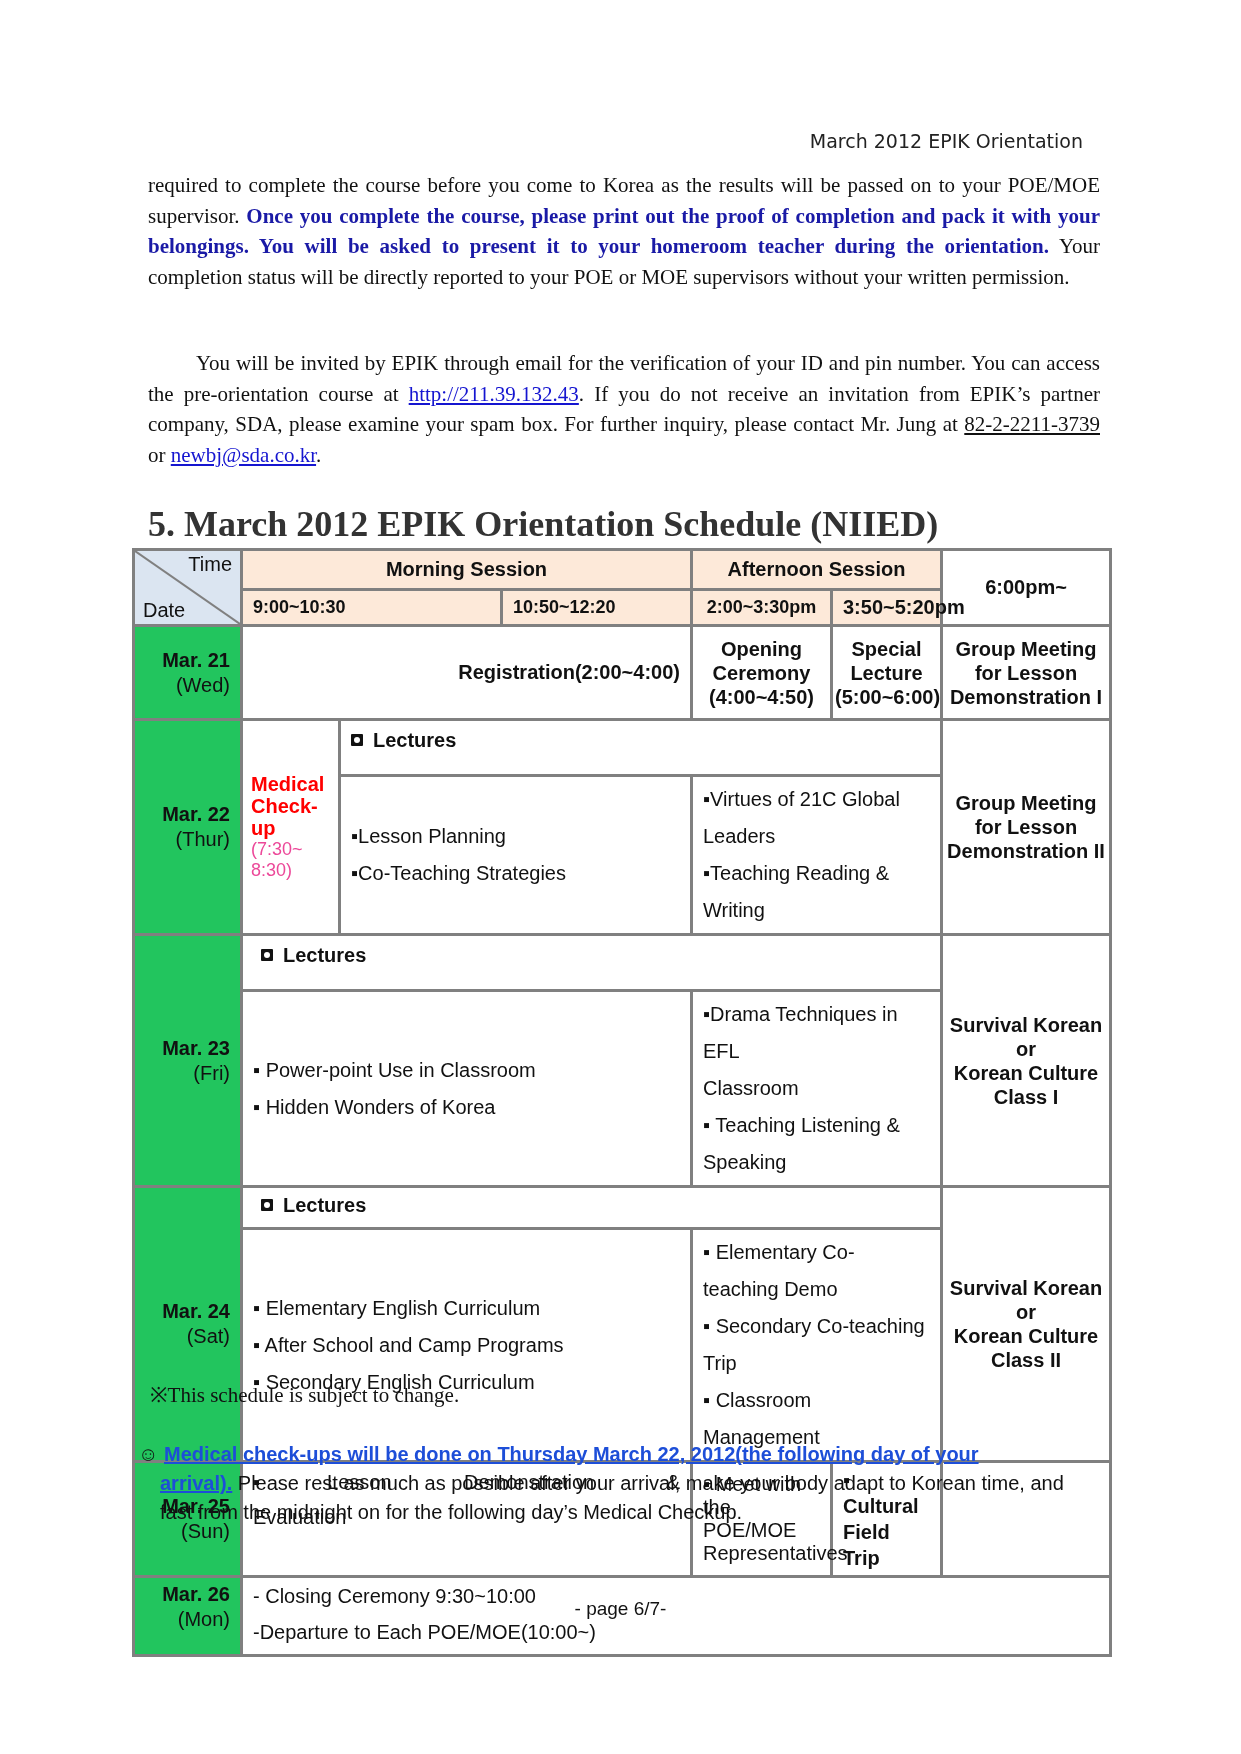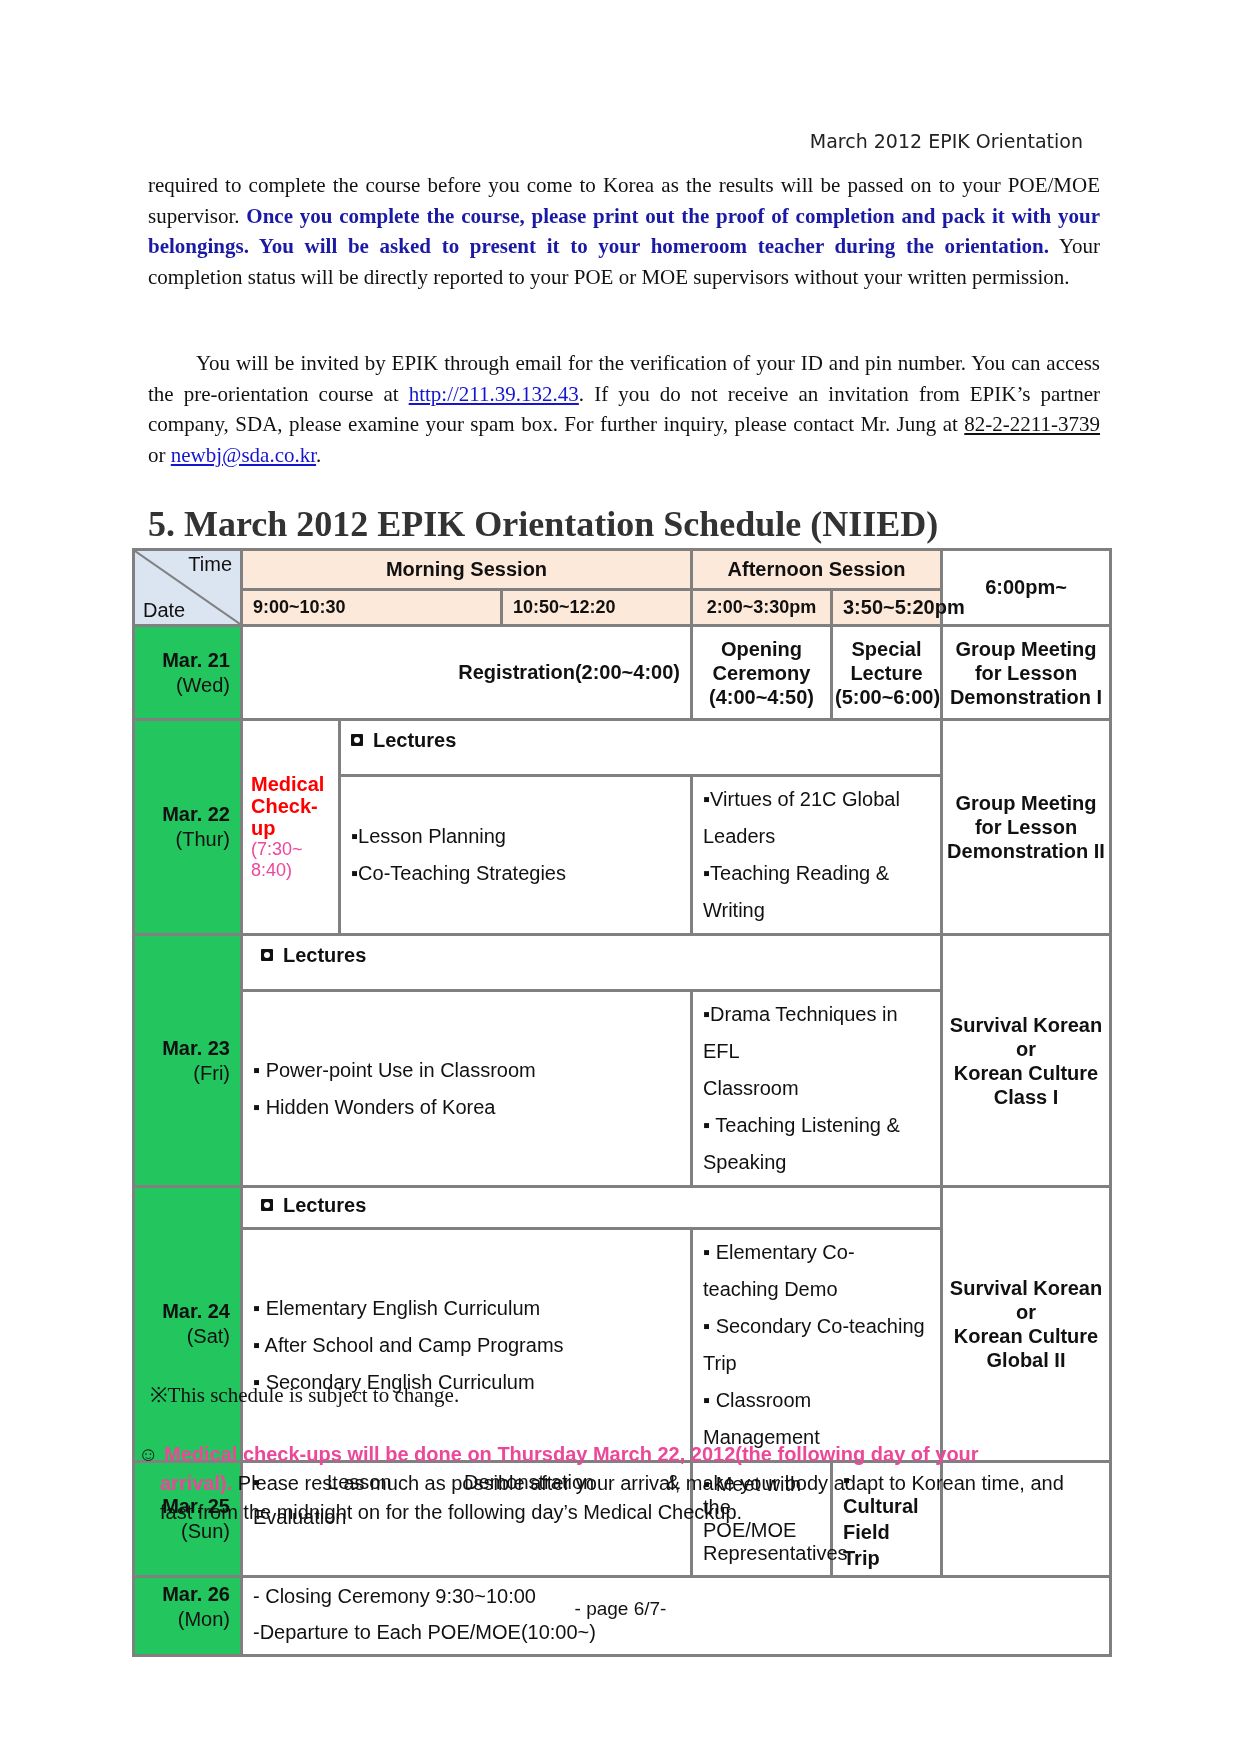--- a/index.html
+++ b/index.html
@@ -26,21 +26,21 @@
   .diag .d{position:absolute;left:8px;bottom:2px;}
   .red{color:#ff0000;font-weight:bold;line-height:22px;}
   .small{font-size:18px;line-height:21px;font-weight:normal;color:#ec4899;}
   .items div{line-height:37px;}
   .lect{font-weight:bold;}
   .sq{display:inline-block;width:12px;height:12px;background:#111;border-radius:1px;margin-right:10px;position:relative;top:-1px;}
   .sq::after{content:"";position:absolute;left:3px;top:3px;width:6px;height:6px;background:#fff;border-radius:50%;}
   .justify{text-align:justify;text-align-last:justify;}
   .note{position:absolute;left:150px;top:1380px;font-size:21px;}
   .medical{position:absolute;left:138px;top:1440px;width:960px;font-family:"Liberation Sans",sans-serif;font-size:20px;line-height:29px;}
-  .medical .blue{color:#ec4899;font-weight:bold;}
+  .medical .blue{color:#1d4ed8;font-weight:bold;text-decoration:underline;}
   .medical .indent{padding-left:22px;}
   .footer{position:absolute;top:1598px;left:0;width:1241px;text-align:center;font-family:Liberation Sans, sans-serif;font-size:19px;}
 </style>
 </head>
 <body>
 
 <div class="running-header">March  2012  EPIK  Orientation</div>
 
 <div class="para p1">
   <span>required to complete the course before you come to Korea as the results will be passed on to your POE/MOE supervisor. </span><span class="blue-bold">Once you complete the course, please print out the proof of completion and pack it with your belongings. You will be asked to present it to your homeroom teacher during the orientation.</span><span> Your completion status will be directly reported to your POE or MOE supervisors without your written permission.</span>
@@ -102,21 +102,21 @@
         </td>
   </tr>
 
   <tr style="height:56px">
     <td rowspan="2" class="datecell"><b>Mar. 22</b><span>(Thur)</span></td>
     <td rowspan="2" class="red" style="padding:4px 8px">
       <div>Medical</div>
           <div>Check-</div>
           <div>up</div>
       <div class="small">(7:30~</div>
-          <div class="small">8:40)</div>
+          <div class="small">8:30)</div>
     </td>
     <td colspan="4" class="lect" style="vertical-align:top;padding-top:8px"><span class="sq"></span><span>Lectures</span></td>
     <td rowspan="2" class="bold center" style="line-height:24px;padding:4px 2px">
           <div>Group Meeting</div>
           <div>for Lesson</div>
           <div>Demonstration II</div>
         </td>
   </tr>
   <tr style="height:94px">
     <td colspan="2" class="items">
@@ -151,21 +151,21 @@
         </td>
   </tr>
 
   <tr style="height:42px">
     <td rowspan="2" class="datecell"><b>Mar. 24</b><span>(Sat)</span></td>
     <td colspan="5" class="lect" style="vertical-align:top;padding:6px 18px"><span class="sq"></span><span>Lectures</span></td>
     <td rowspan="2" class="bold center" style="line-height:24px;padding:4px 2px">
           <div>Survival Korean</div>
           <div>or</div>
           <div>Korean Culture</div>
-          <div>Global II</div>
+          <div>Class II</div>
         </td>
   </tr>
   <tr style="height:115px">
     <td colspan="3" class="items">
           <div>▪  Elementary English Curriculum</div>
           <div>▪ After School and Camp Programs</div>
           <div>▪ Secondary English Curriculum</div>
         </td>
     <td colspan="2" class="items">
           <div>▪ Elementary Co-teaching Demo</div>

